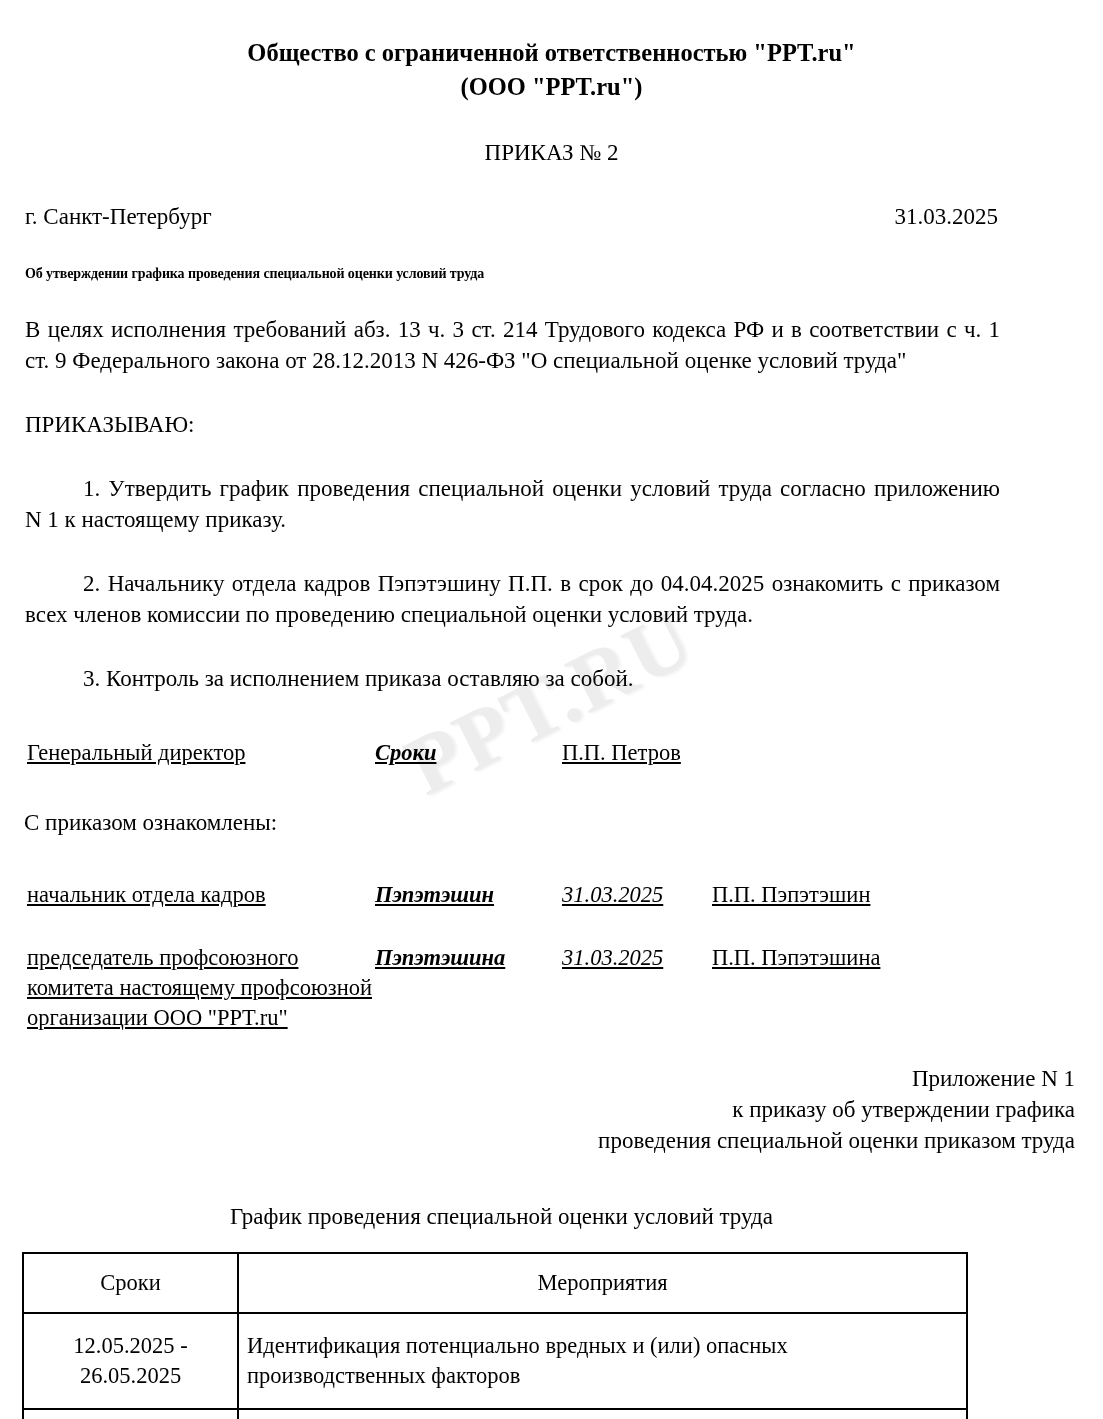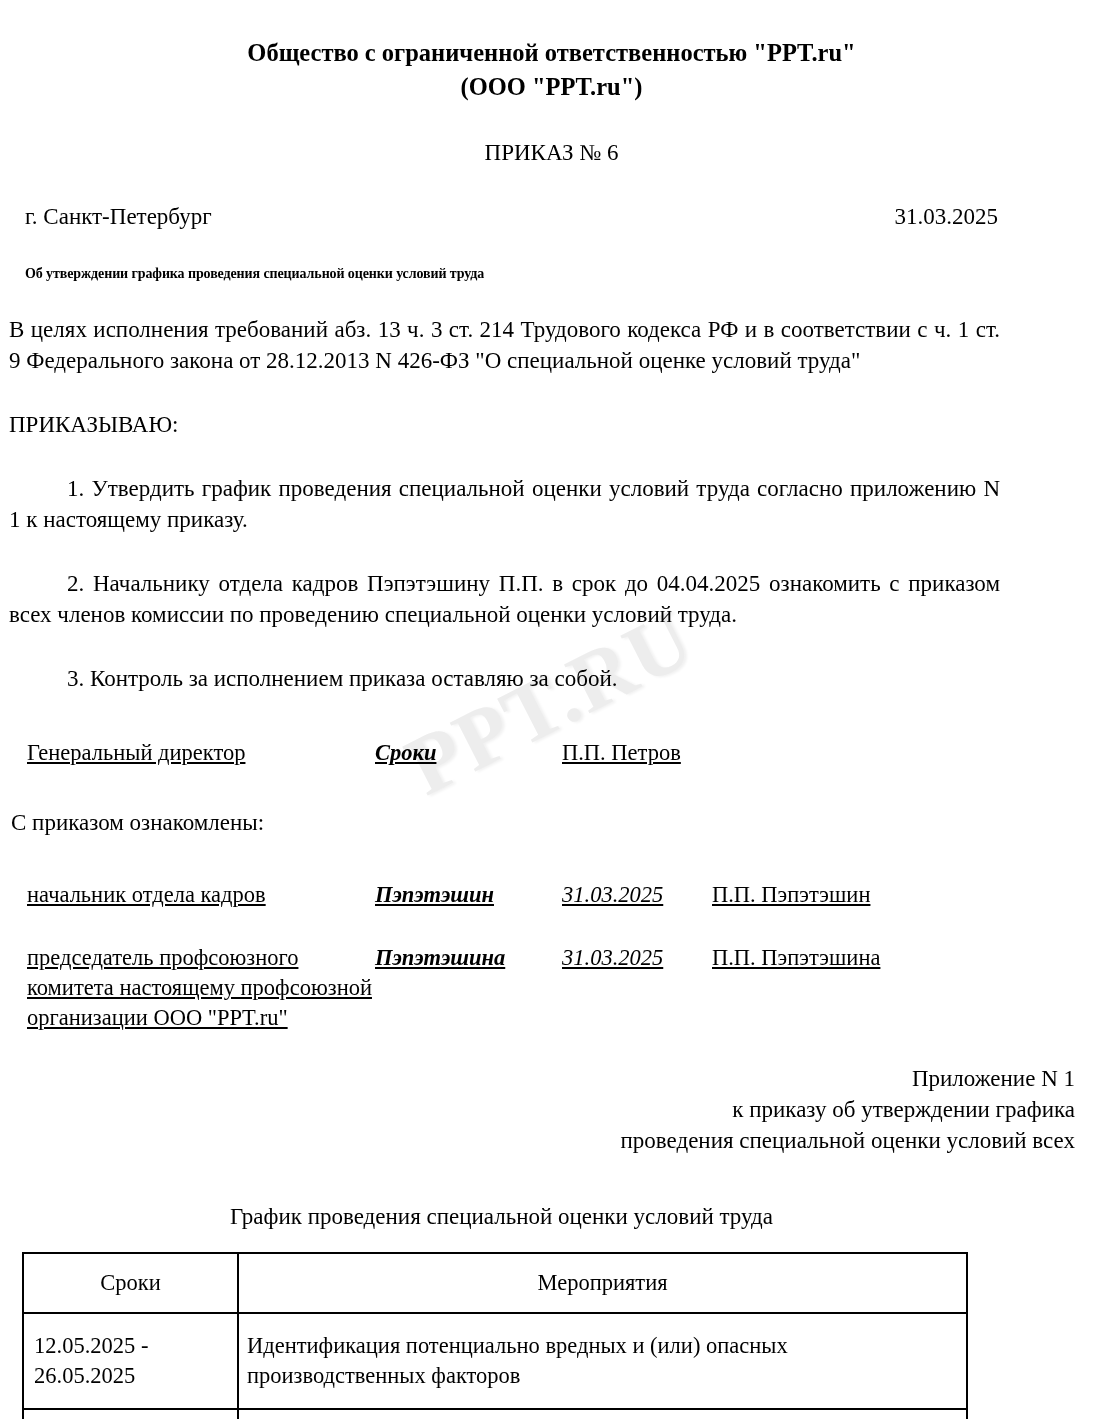--- a/index.html
+++ b/index.html
@@ -79,21 +79,21 @@
   .subject {
     font-weight: bold;
     font-size: 14px;
     margin-top: 36px;
     padding: 0 25px;
     letter-spacing: -0.1px;
   }
 
   
   .body-block {
-    padding: 0 103px 0 9px;
+    padding: 0 103px 0 25px;
   }
   p.para {
     font-size: 23px;
     line-height: 31px;
     margin: 0;
     text-align: justify;
     text-justify: inter-word;
   }
   p.intro { margin-top: 32px; }
   p.command { margin-top: 33px; text-align: left; }
@@ -132,21 +132,21 @@
     flex: 0 0 150px;
     font-style: italic;
     line-height: 30px;
   }
   .sign-name {
     line-height: 30px;
     white-space: nowrap;
   }
   .acquaint {
     font-size: 23px;
-    padding-left: 11px;
+    padding-left: 24px;
     margin-top: 42px;
     margin-bottom: 20px;
   }
 
   
   .appendix {
     text-align: right;
     font-size: 23px;
     line-height: 31px;
     padding-right: 28px;
@@ -176,21 +176,21 @@
     line-height: 30px;
     vertical-align: middle;
   }
   table.schedule th.col-period,
   table.schedule th.col-action {
     text-align: center;
     padding: 14px 6px;
   }
   table.schedule td.cell-period {
     width: 215px;
-    text-align: left;
+    text-align: center;
     padding: 17px 10px;
     white-space: pre-line;
   }
   table.schedule td.cell-action {
     text-align: left;
     padding: 17px 14px 17px 8px;
   }
   col.c1 { width: 215px; }
   col.c2 { width: 729px; }
 </style>
@@ -201,21 +201,21 @@
 
   <div class="watermark">PPT.RU</div>
 
   <div class="content">
 
     <div class="org-title">
       <span>Общество с ограниченной ответственностью "PPT.ru"</span>
       <span class="line2">(ООО "PPT.ru")</span>
     </div>
 
-    <div class="doc-number">ПРИКАЗ № 6</div>
+    <div class="doc-number">ПРИКАЗ № 2</div>
 
     <div class="city-date">
       <span>г. Санкт-Петербург</span>
       <span>31.03.2025</span>
     </div>
 
     <div class="subject">Об утверждении графика проведения специальной оценки условий труда</div>
 
     <div class="body-block">
       <p class="para intro">В целях исполнения требований абз. 13 ч. 3 ст. 214 Трудового кодекса РФ и в соответствии с ч. 1 ст. 9 Федерального закона от 28.12.2013 N 426-ФЗ "О специальной оценке условий труда"</p>
@@ -246,21 +246,21 @@
         <span class="sign-pos">председатель профсоюзного комитета настоящему профсоюзной организации ООО "PPT.ru"</span>
         <span class="sign-script">Пэпэтэшина</span>
         <span class="sign-date">31.03.2025</span>
         <span class="sign-name">П.П. Пэпэтэшина</span>
       </div>
     </div>
 
     <div class="appendix">
       <div>Приложение N 1</div>
       <div>к приказу об утверждении графика</div>
-      <div>проведения специальной оценки условий всех</div>
+      <div>проведения специальной оценки приказом труда</div>
     </div>
 
     <div class="table-title">График проведения специальной оценки условий труда</div>
 
     <table class="schedule">
       <colgroup>
           <col class="c1">
           <col class="c2">
         </colgroup>
       <thead>

